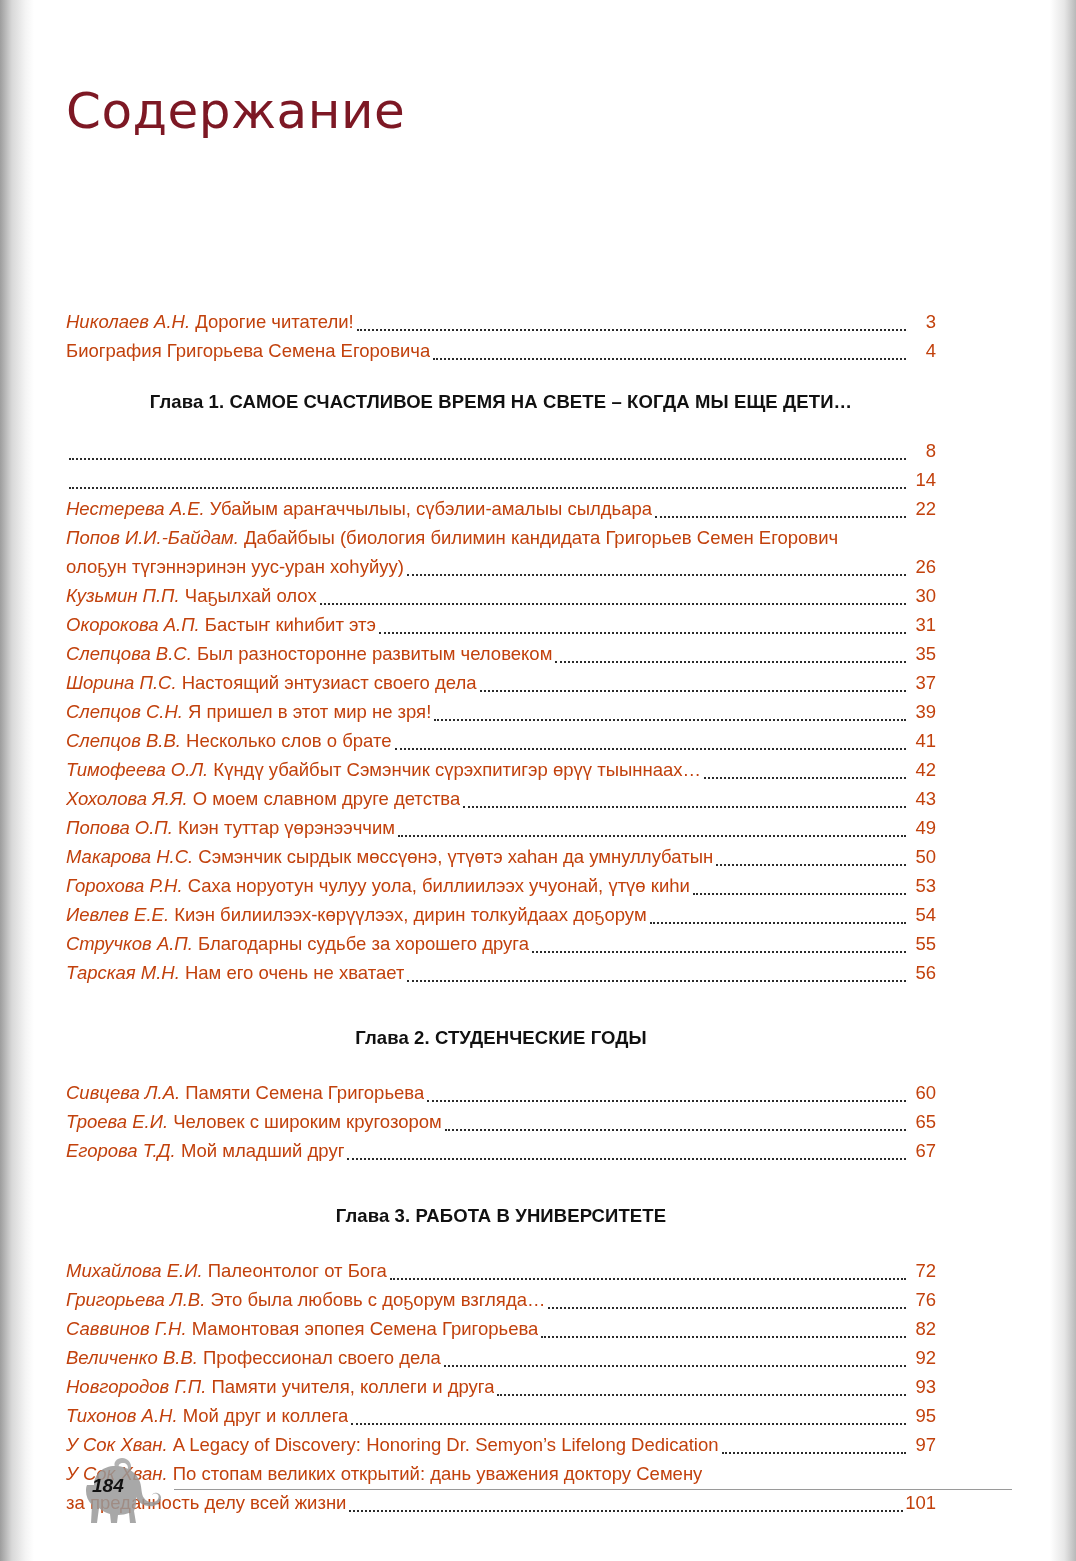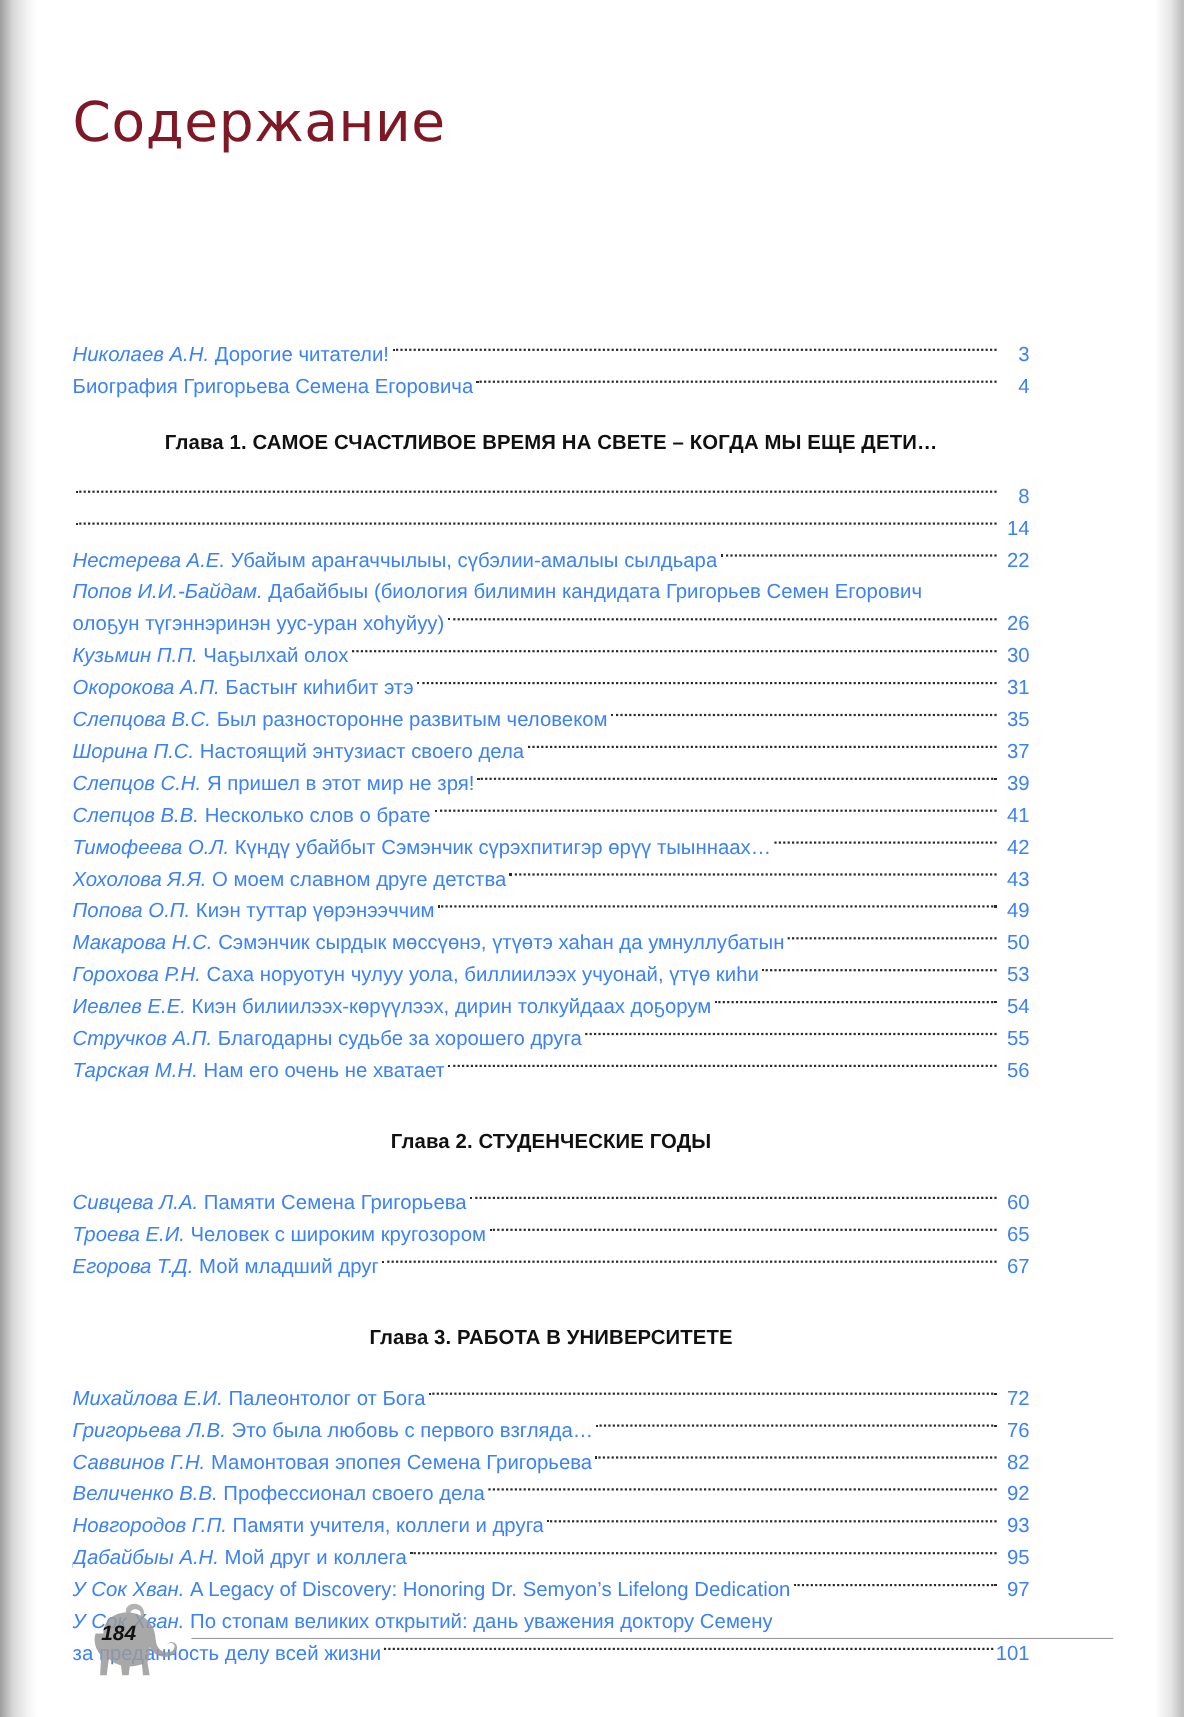--- a/index.html
+++ b/index.html
@@ -52,23 +52,23 @@
     padding-left: 2px;
     font-family: "DejaVu Sans", sans-serif;
   }
   .toc {
     margin-top: 168px;
     width: 870px;
     padding-left: 2px;
   }
   .entry {
     display: flex;
-    align-items: center;
+    align-items: flex-end;
     font-size: 18.5px;
-    color: #3b82f6;
+    color: #c2410c;
     line-height: 28px;
     margin-bottom: 1px;
     white-space: nowrap;
   }
   .entry .txt {
     flex: 0 1 auto;
     overflow: hidden;
     white-space: nowrap;
   }
   .entry .txt em {
@@ -270,41 +270,41 @@
       </div>
 
       <div class="chapter c3">Глава 3. РАБОТА В УНИВЕРСИТЕТЕ</div>
 
       <div class="entry">
         <span class="txt"><em>Михайлова Е.И.</em><span> Палеонтолог от Бога</span></span>
         <span class="dots"></span>
         <span class="page-num">72</span>
       </div>
       <div class="entry">
-        <span class="txt"><em>Григорьева Л.В.</em><span> Это была любовь с первого взгляда… </span></span>
+        <span class="txt"><em>Григорьева Л.В.</em><span> Это была любовь с доҕорум взгляда… </span></span>
         <span class="dots"></span>
         <span class="page-num">76</span>
       </div>
       <div class="entry">
         <span class="txt"><em>Саввинов Г.Н.</em><span> Мамонтовая эпопея Семена Григорьева</span></span>
         <span class="dots"></span>
         <span class="page-num">82</span>
       </div>
       <div class="entry">
         <span class="txt"><em>Величенко В.В.</em><span> Профессионал своего дела</span></span>
         <span class="dots"></span>
         <span class="page-num">92</span>
       </div>
       <div class="entry">
         <span class="txt"><em>Новгородов Г.П.</em><span> Памяти учителя, коллеги и друга</span></span>
         <span class="dots"></span>
         <span class="page-num">93</span>
       </div>
       <div class="entry">
-        <span class="txt"><em>Дабайбыы А.Н.</em><span> Мой друг и коллега</span></span>
+        <span class="txt"><em>Тихонов А.Н.</em><span> Мой друг и коллега</span></span>
         <span class="dots"></span>
         <span class="page-num">95</span>
       </div>
       <div class="entry">
         <span class="txt"><em>У Сок Хван.</em><span> A Legacy of Discovery: Honoring Dr. Semyon’s Lifelong Dedication</span></span>
         <span class="dots"></span>
         <span class="page-num">97</span>
       </div>
 
       <div class="entry nodots">

